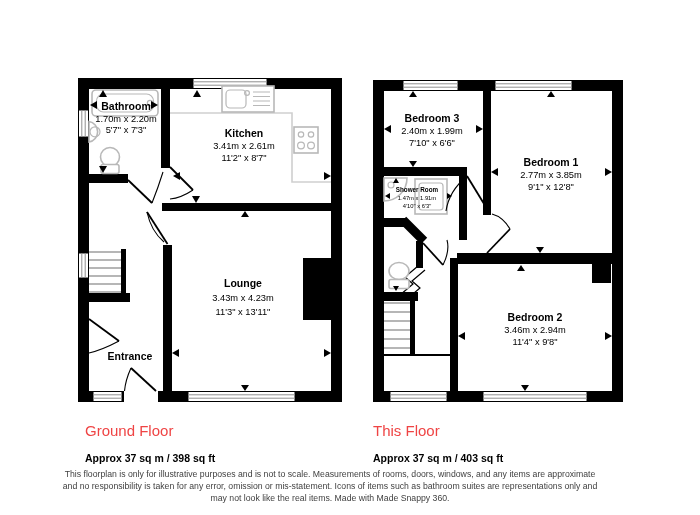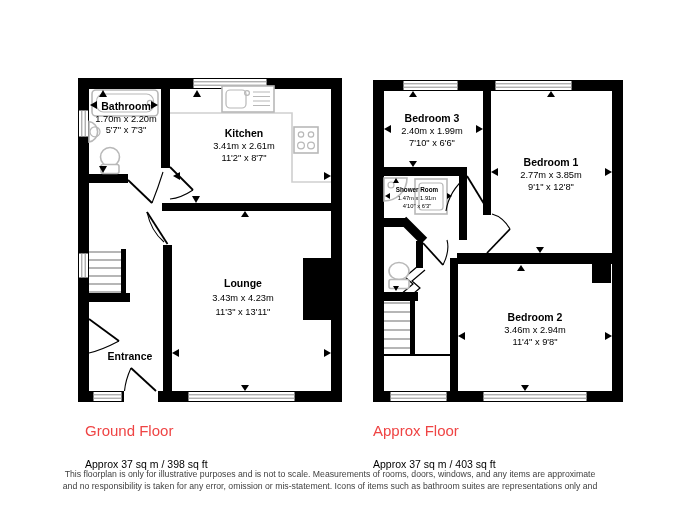--- a/index.html
+++ b/index.html
@@ -2,21 +2,21 @@
 <html><head>
 <meta charset="utf-8">
 <style>
   html,body{margin:0;padding:0;background:#fff;}
   #stage{position:relative;width:700px;height:515px;background:#fff;overflow:hidden;
          font-family:"Liberation Sans",sans-serif;color:#000;}
   #plan-svg{position:absolute;left:0;top:0;}
   .abs{position:absolute;}
   .title{left:0;top:22px;width:700px;text-align:center;font-size:11px;font-weight:bold;line-height:14px;}
   .floor-label-block .floor-name{font-size:15px;font-weight:400;color:#ef4444;line-height:17px;}
-  .floor-label-block .floor-area{font-size:10.5px;font-weight:normal;margin-top:19px;}
+  .floor-label-block .floor-area{font-size:10.5px;font-weight:bold;margin-top:13px;}
   .disclaimer{left:0;top:469px;width:660px;text-align:center;font-size:8.7px;line-height:11.8px;color:#3f3f3f;}
   
   text{font-family:"Liberation Sans",sans-serif;fill:#000;}
   .room-name{font-size:10.5px;font-weight:bold;text-anchor:middle;}
   .room-dim{font-size:9.3px;text-anchor:middle;}
   .room-name-sm{font-size:6.3px;font-weight:bold;text-anchor:middle;}
   .room-dim-sm{font-size:5.8px;text-anchor:middle;}
   
   .wall{fill:#000;}
   .fixture{fill:#fff;stroke:#b8b8b8;stroke-width:1.6;}
@@ -280,22 +280,23 @@
       <text class="room-dim" x="535" y="345">11'4" x 9'8"</text>
     </g>
   </svg>
 
 
   <div class="abs floor-label-block" style="left:85px;top:422px;">
     <div class="floor-name">Ground Floor</div>
     <div class="floor-area">Approx 37 sq m / 398 sq ft</div>
   </div>
   <div class="abs floor-label-block" style="left:373px;top:422px;">
-    <div class="floor-name">Approx Floor</div>
+    <div class="floor-name">This Floor</div>
     <div class="floor-area">Approx 37 sq m / 403 sq ft</div>
   </div>
 
   <div class="abs disclaimer">
     <div>This floorplan is only for illustrative purposes and is not to scale. Measurements of rooms, doors, windows, and any items are approximate</div>
     <div>and no responsibility is taken for any error, omission or mis-statement. Icons of items such as bathroom suites are representations only and</div>
+    <div>may not look like the real items. Made with Made Snappy 360.</div>
   </div>
 
 </div>
 
 </body></html>

